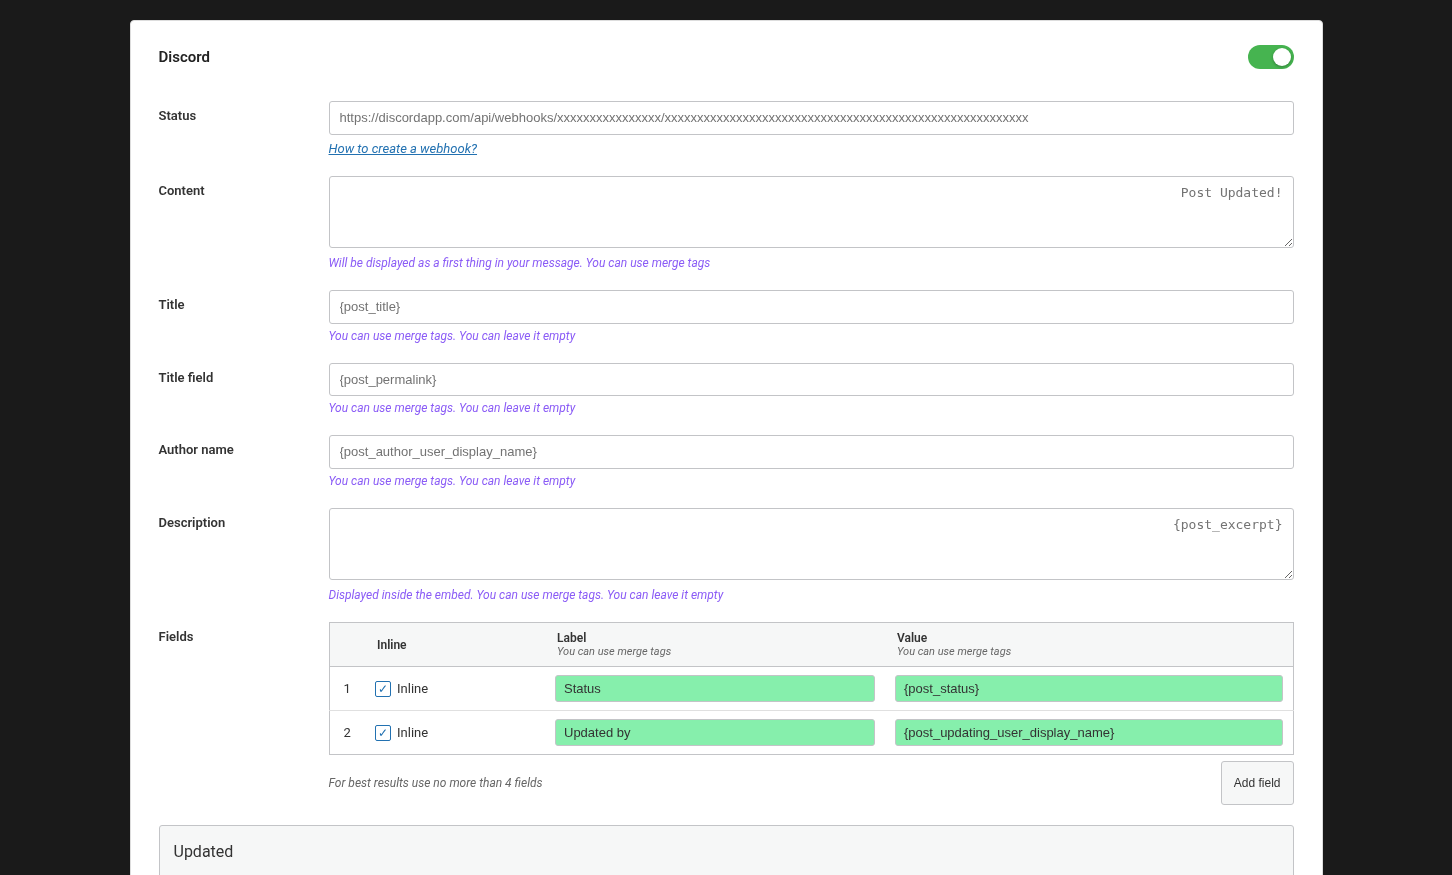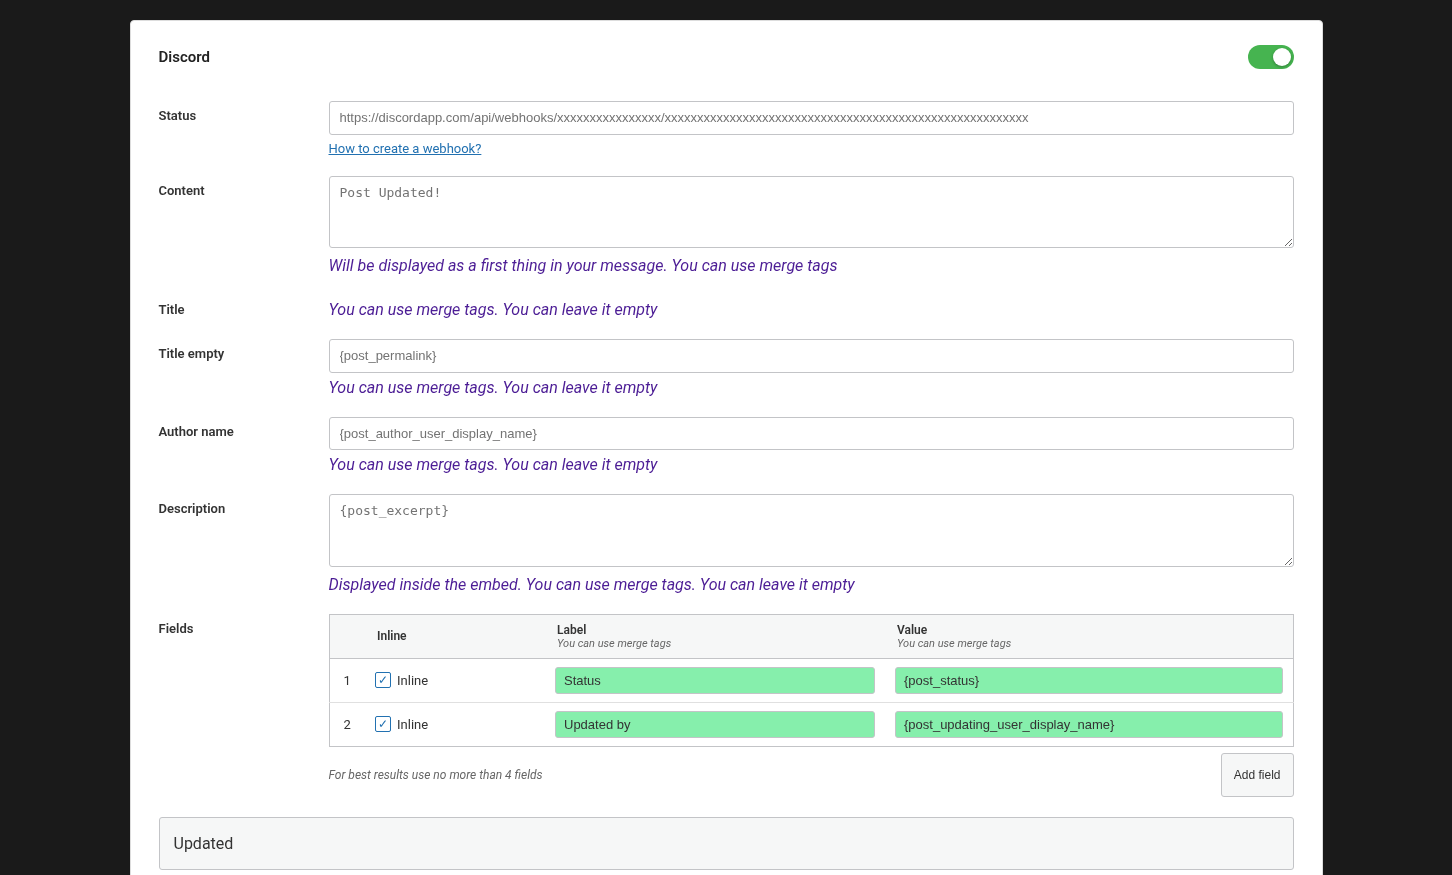--- a/index.html
+++ b/index.html
@@ -83,33 +83,35 @@
       padding: 6px 10px;
       font-size: 13px;
       color: #737373;
       background: #fff;
       outline: none;
       line-height: 1.5;
     }
     textarea.form-input {
       resize: vertical;
       min-height: 60px;
+      text-align: right;
     }
     .form-hint {
-      font-size: 16px;
-      color: #4c1d95;
+      font-size: 12px;
+      color: #8b5cf6;
       font-style: italic;
       margin-top: 5px;
     }
     .form-link {
       color: #2271b1;
       text-decoration: underline;
       font-size: 13px;
       margin-top: 6px;
       display: inline-block;
+      font-style: italic;
     }
 
     
     .fields-table {
       width: 100%;
       border-collapse: collapse;
       border: 1px solid #c3c4c7;
     }
     .fields-table th {
       background: #f6f7f7;
@@ -239,26 +241,27 @@
     <div class="form-label">Content</div>
     <div class="form-field">
       <textarea class="form-input" rows="3" style="">Post Updated!</textarea>
       <div class="form-hint">Will be displayed as a first thing in your message. You can use merge tags</div>
     </div>
   </div>
 
   <div class="form-row">
     <div class="form-label">Title</div>
     <div class="form-field">
+      <input type="text" class="form-input" value="{post_title}" style="">
       <div class="form-hint">You can use merge tags. You can leave it empty</div>
     </div>
   </div>
 
   <div class="form-row">
-    <div class="form-label">Title empty</div>
+    <div class="form-label">Title field</div>
     <div class="form-field">
       <input type="text" class="form-input" value="{post_permalink}" style="">
       <div class="form-hint">You can use merge tags. You can leave it empty</div>
     </div>
   </div>
 
   <div class="form-row">
     <div class="form-label">Author name</div>
     <div class="form-field">
       <input type="text" class="form-input" value="{post_author_user_display_name}" style="">

